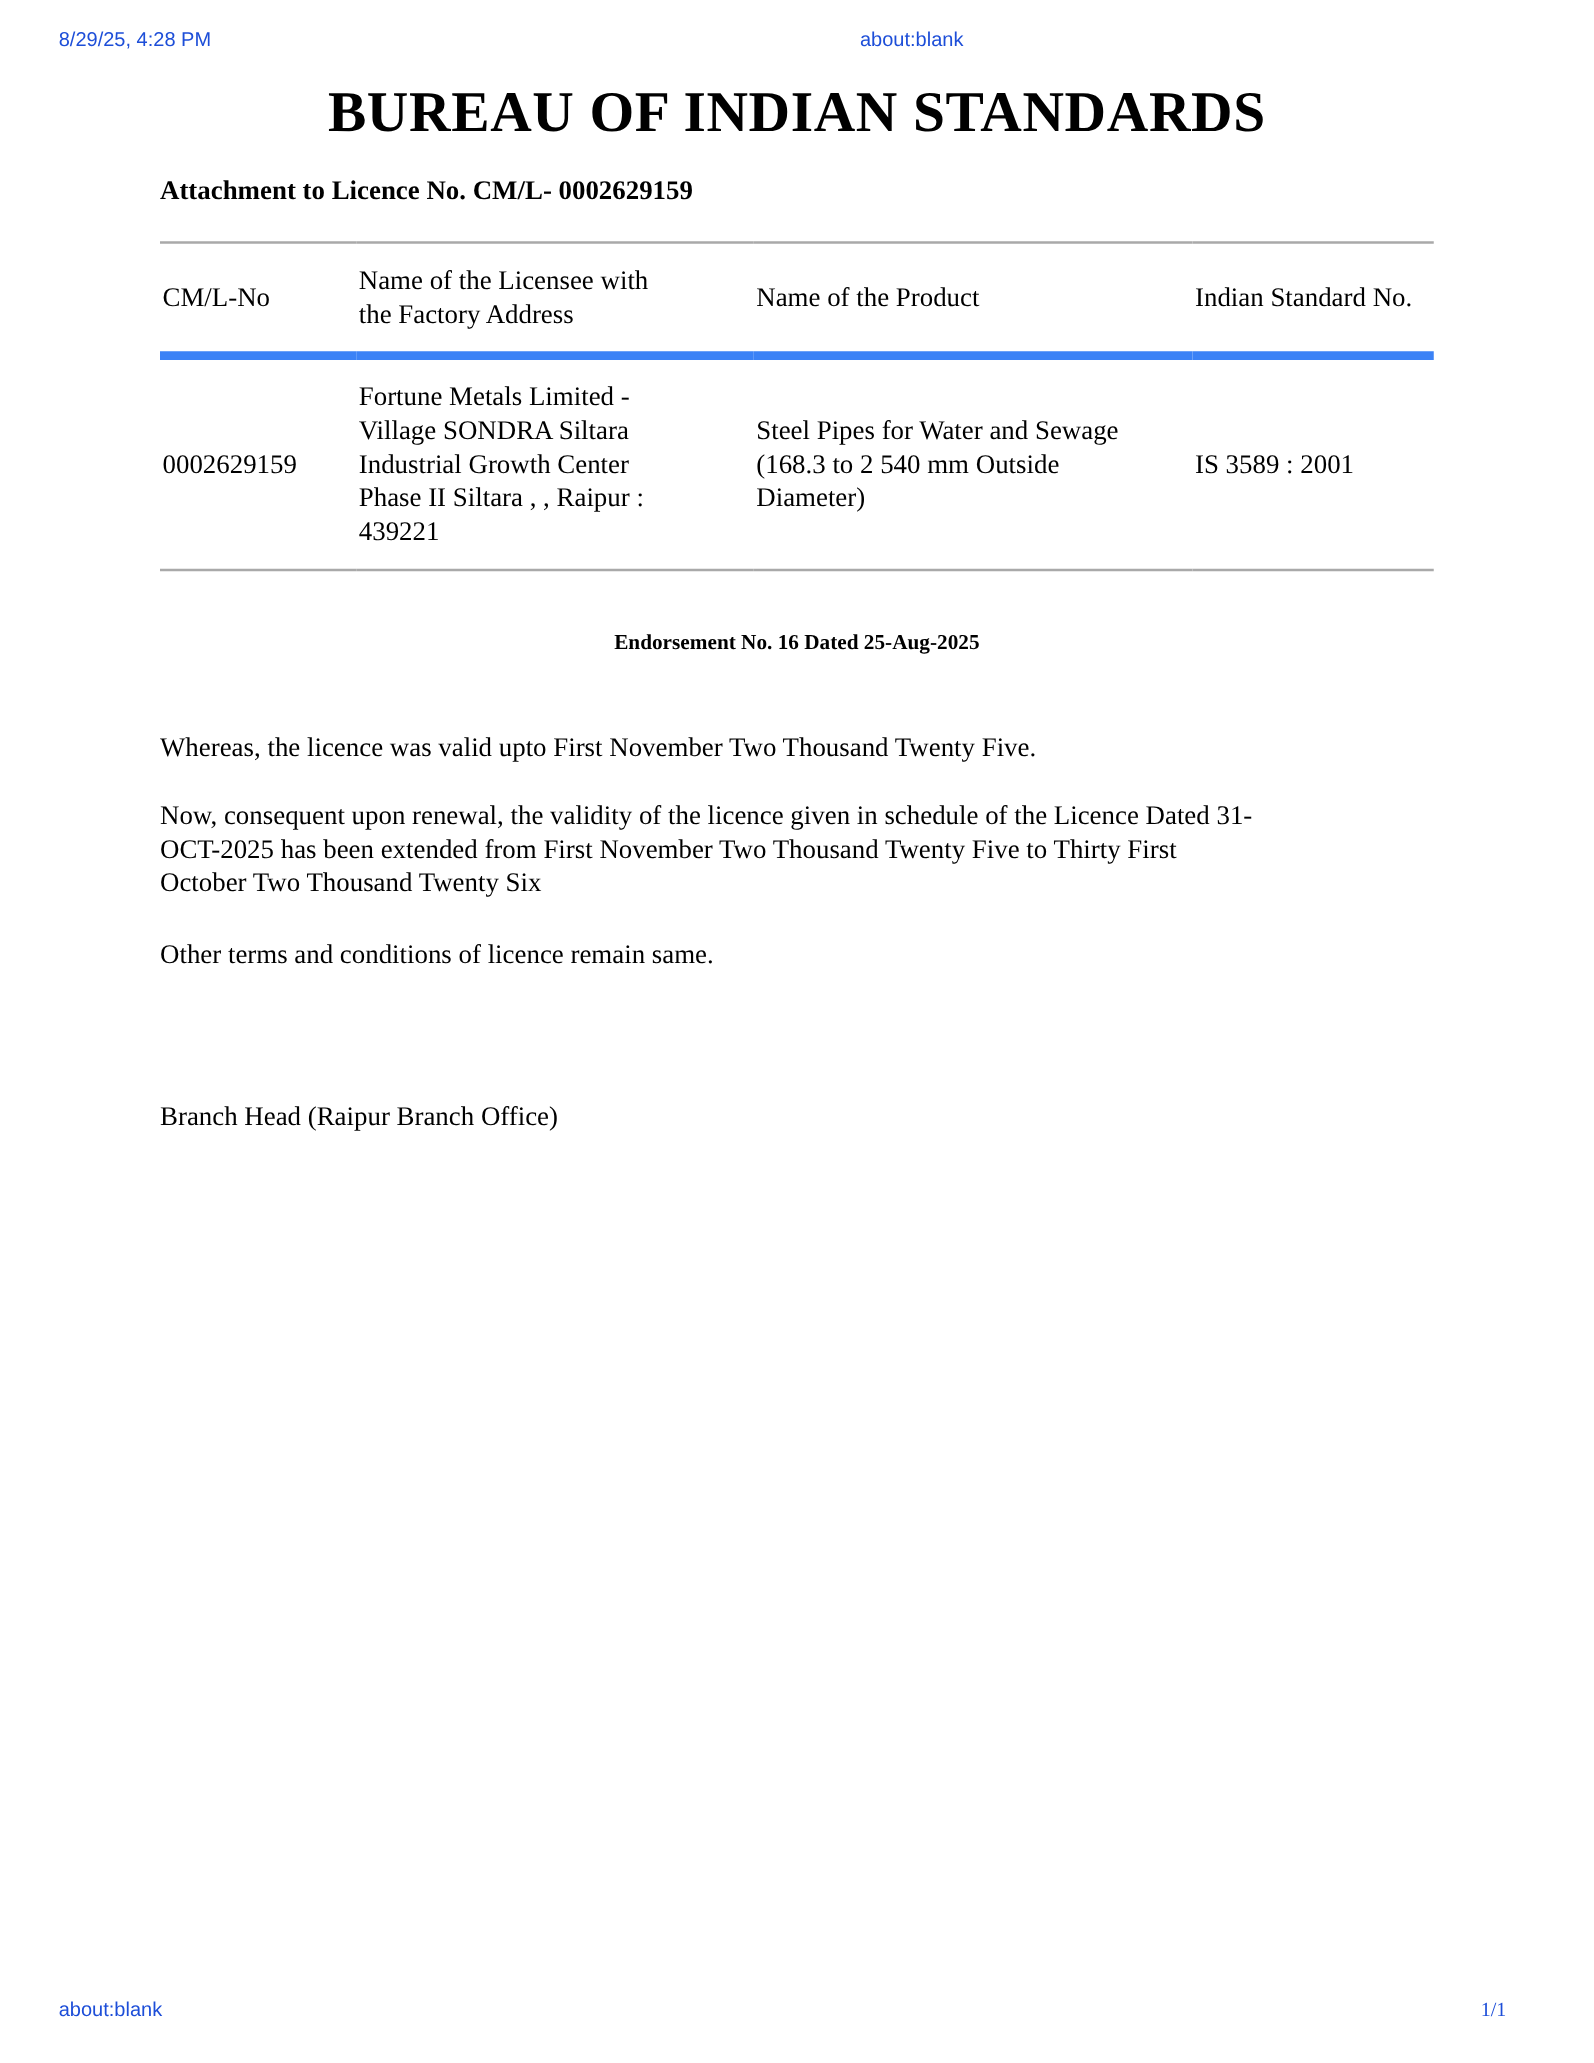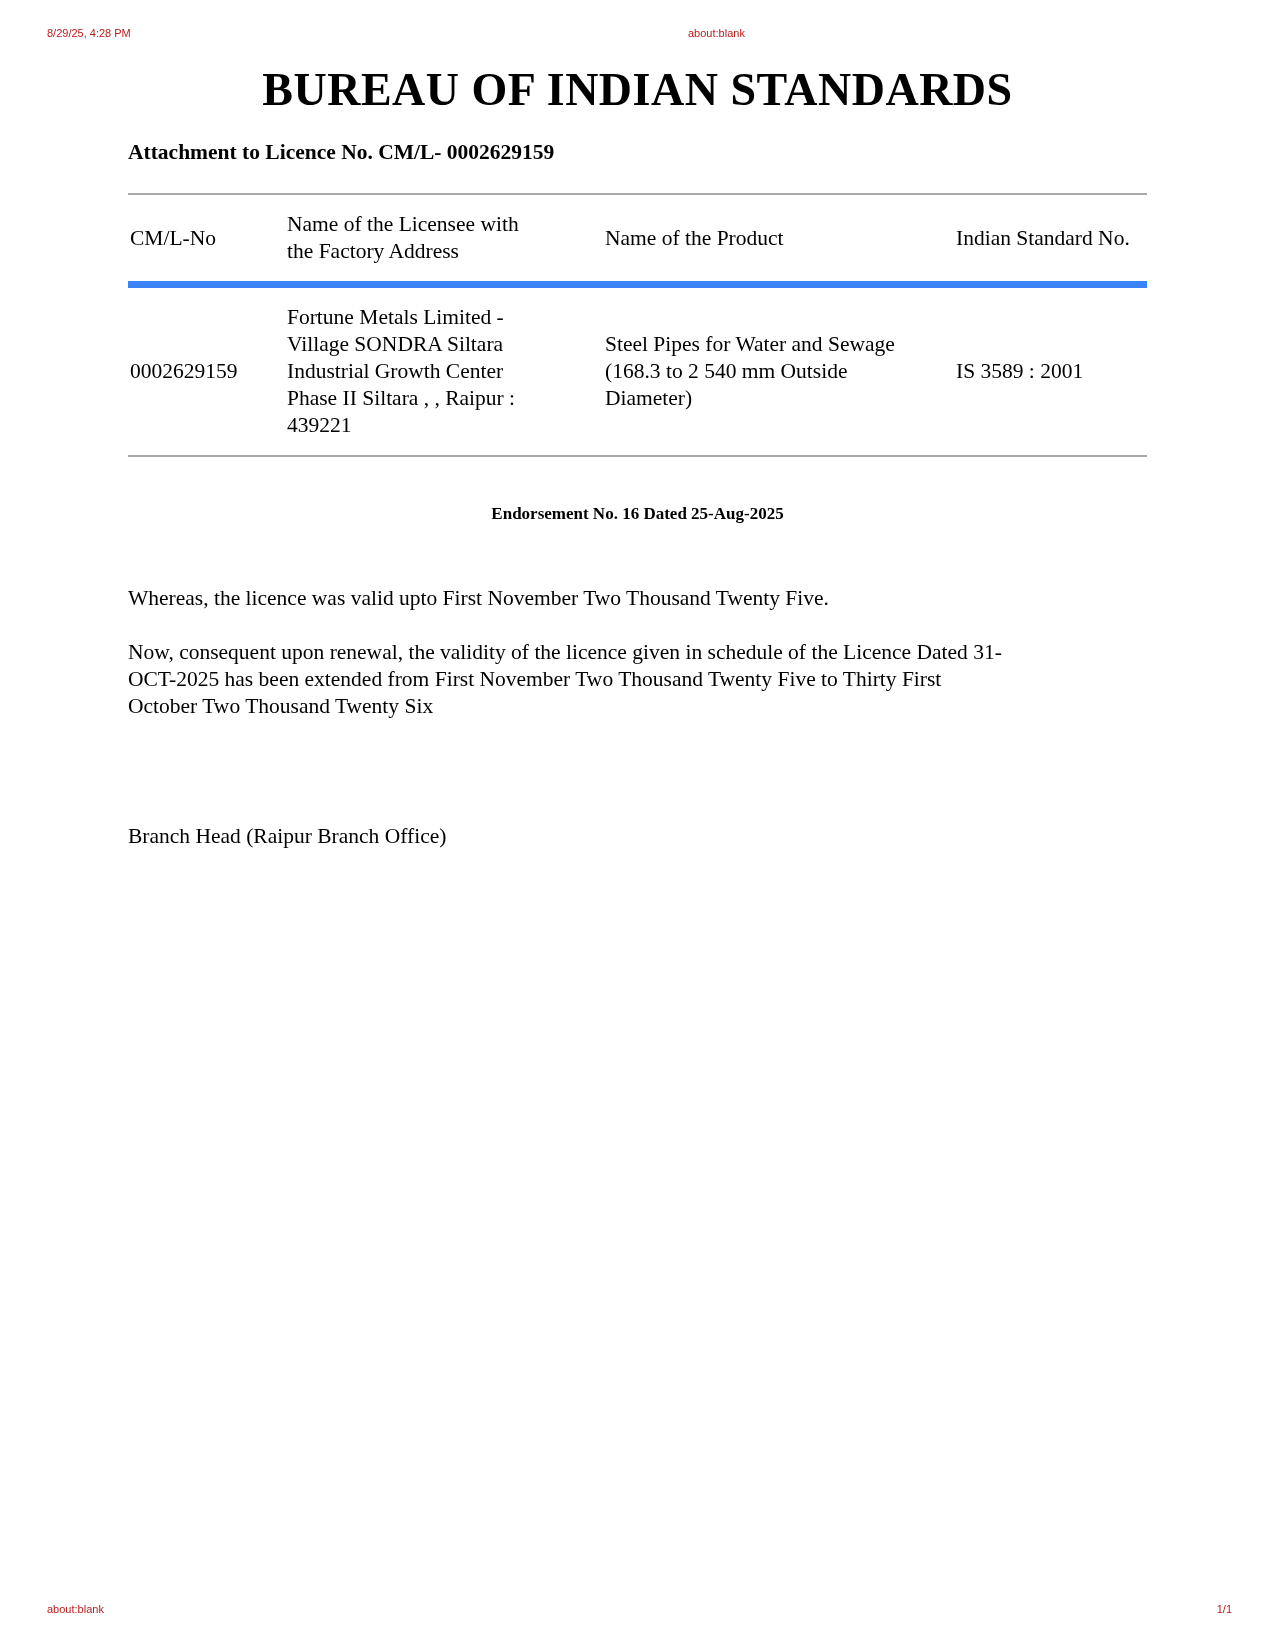--- a/index.html
+++ b/index.html
@@ -10,30 +10,30 @@
     position: relative;
     font-family: "Liberation Serif", serif;
     color: #000000;
     overflow: hidden;
   }
 
   
   .meta {
     position: absolute;
     font-family: "Liberation Sans", sans-serif;
-    font-size: 11px;
+    font-size: 16px;
     line-height: 18px;
-    color: #b91c1c;
+    color: #1d4ed8;
     white-space: nowrap;
     text-align: right;
   }
   .meta-header-date   { top: 24px;  left: 47px; }
   .meta-header-title  { top: 24px;  left: 688px; }
   .meta-footer-url    { top: 1600px; left: 47px; }
-  .meta-footer-page   { top: 1600px; right: 43px; }
+  .meta-footer-page   { top: 1600px; right: 70px; font-family: Liberation Serif, serif; }
 
   
   .doc {
     padding: 72px 128px 0 128px;
     width: 1275px;
   }
   .doc-title {
     font-size: 46px;
     line-height: 36px;
     font-weight: bold;
@@ -143,19 +143,20 @@
   </table>
 
   <div class="endorsement-heading">Endorsement No. 16 Dated 25-Aug-2025</div>
 
   <p class="para para-whereas">Whereas, the licence was valid upto First November Two Thousand Twenty Five.</p>
 
   <p class="para para-renewal">Now, consequent upon renewal, the validity of the licence given in schedule of the Licence Dated 31-
 OCT-2025 has been extended from First November Two Thousand Twenty Five to Thirty First
 October Two Thousand Twenty Six</p>
 
+  <p class="para para-other">Other terms and conditions of licence remain same.</p>
 
   <p class="para signature-line">Branch Head (Raipur Branch Office)</p>
 
 </div>
 
 <div class="meta meta-footer-url">about:blank</div>
 <div class="meta meta-footer-page">1/1</div>
 
 </body></html>

